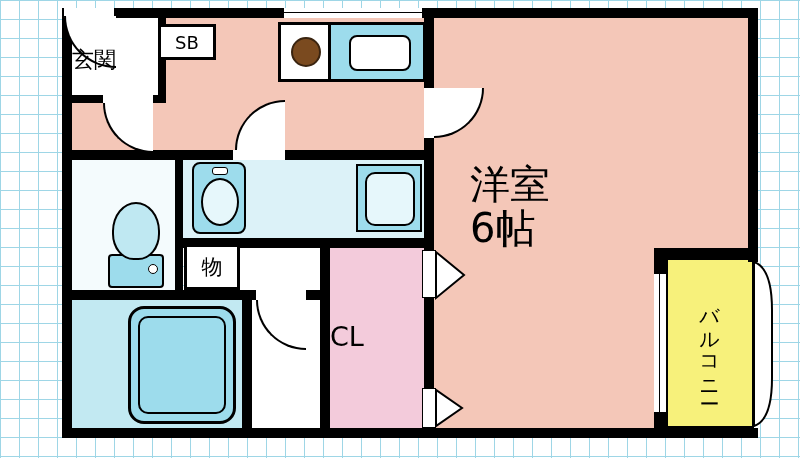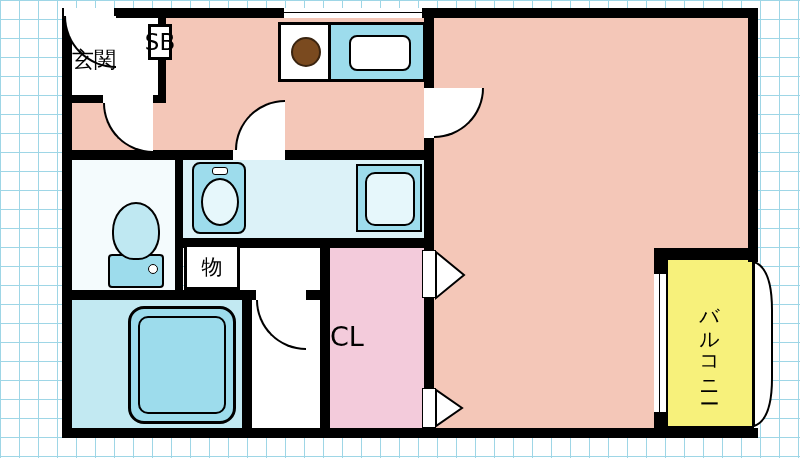--- a/index.html
+++ b/index.html
@@ -106,24 +106,28 @@
 
   <div class="fix" style="left:108px;top:254px;width:56px;height:34px;background:#9ddcec;border:2px solid #000;border-radius:4px">
     <div style="position:absolute;left:38px;top:8px;width:10px;height:10px;background:#fff;border:1px solid #000;border-radius:50%"></div>
   </div>
   <div class="fix" style="left:112px;top:202px;width:48px;height:58px;background:#bfe8f2;border:2px solid #000;border-radius:50% 50% 45% 45%"></div>
 
   <div class="fix" style="left:128px;top:306px;width:108px;height:118px;background:#9ddcec;border:3px solid #000;border-radius:16px">
     <div style="position:absolute;left:7px;top:7px;right:7px;bottom:7px;border:2px solid #000;border-radius:10px"></div>
   </div>
 
-  <div class="box" style="left:148px;top:24px;width:24px;height:36px;font-size:23px">
+  <div class="box" style="left:158px;top:24px;width:58px;height:36px;font-size:18px">
     <span>SB</span>
   </div>
   <div class="box" style="left:184px;top:244px;width:56px;height:46px;font-size:21px">
     <span>物</span>
   </div>
 
   <div class="lbl" style="left:72px;top:48px;width:86px;font-size:22px">玄関</div>
+  <div class="lbl" style="left:470px;top:162px;width:220px;font-size:40px">
+    <div>洋室</div>
+    <div>6帖</div>
+  </div>
   <div class="lbl" style="left:330px;top:322px;width:114px;font-size:27px">CL</div>
   <div class="lbl" style="left:694px;top:264px;width:32px;height:160px;font-size:20px;writing-mode:vertical-rl;
               display:flex;align-items:center;justify-content:center;letter-spacing:2px">バルコニー</div>
 </div>
 
 </body></html>

